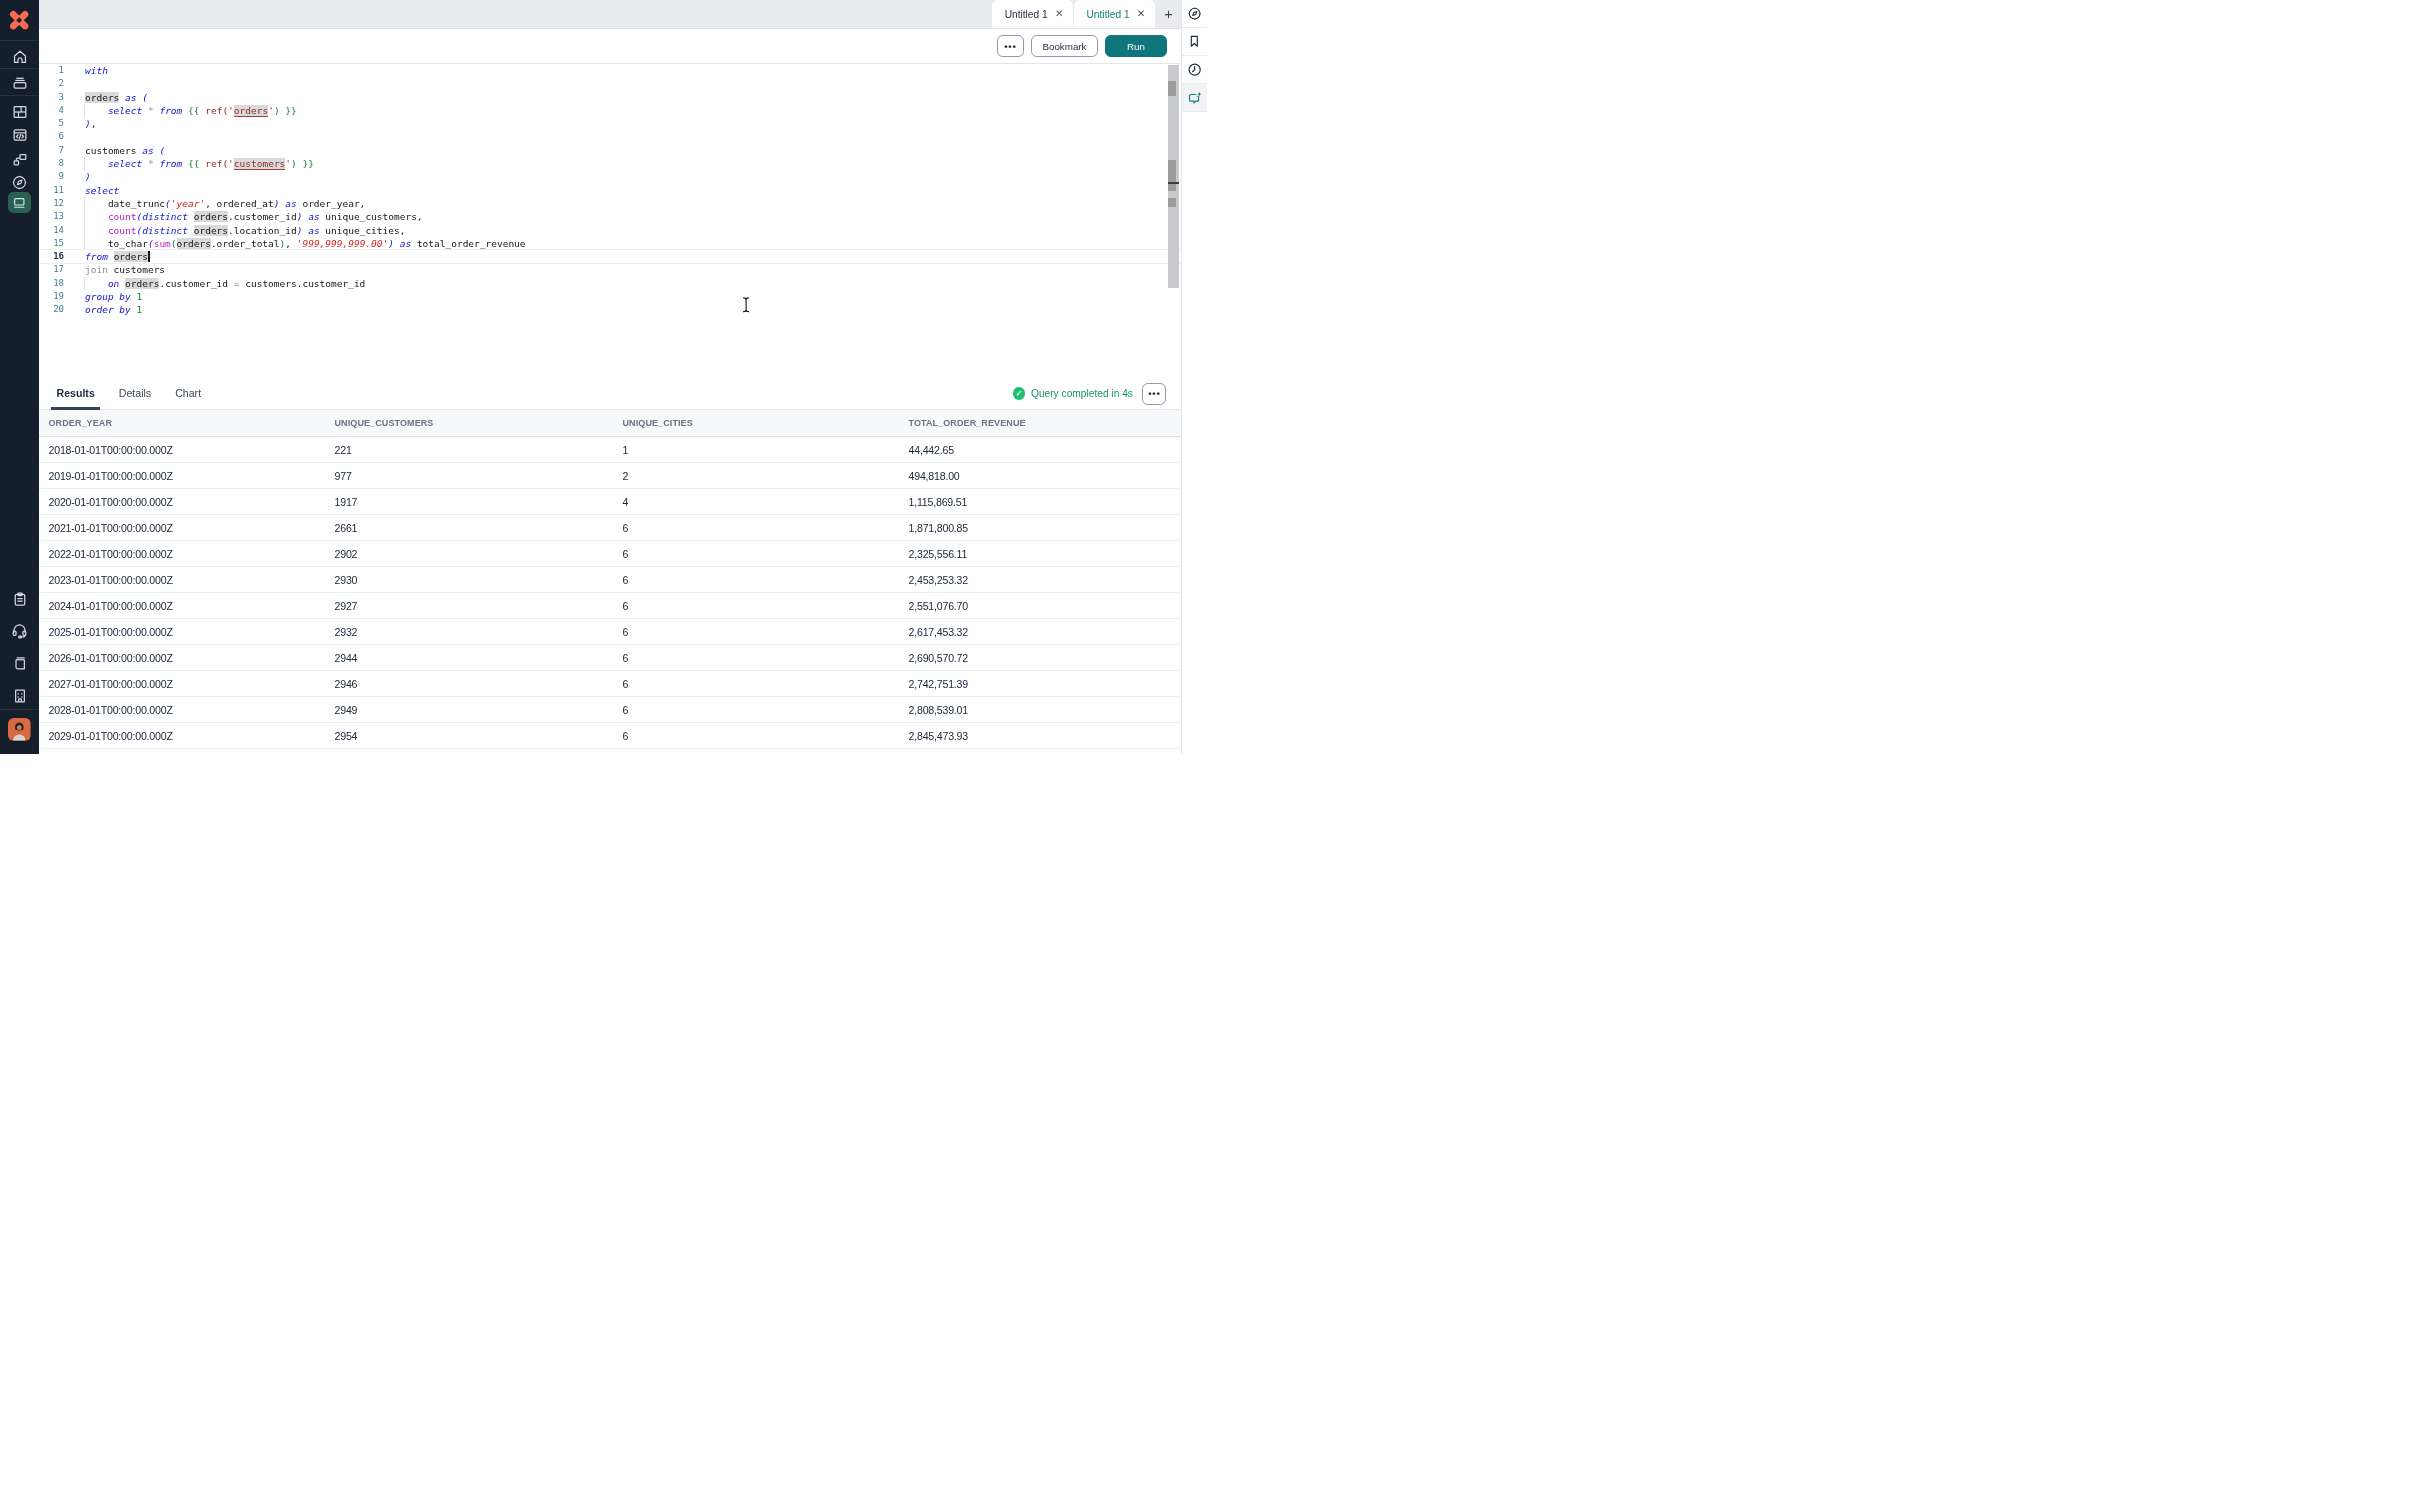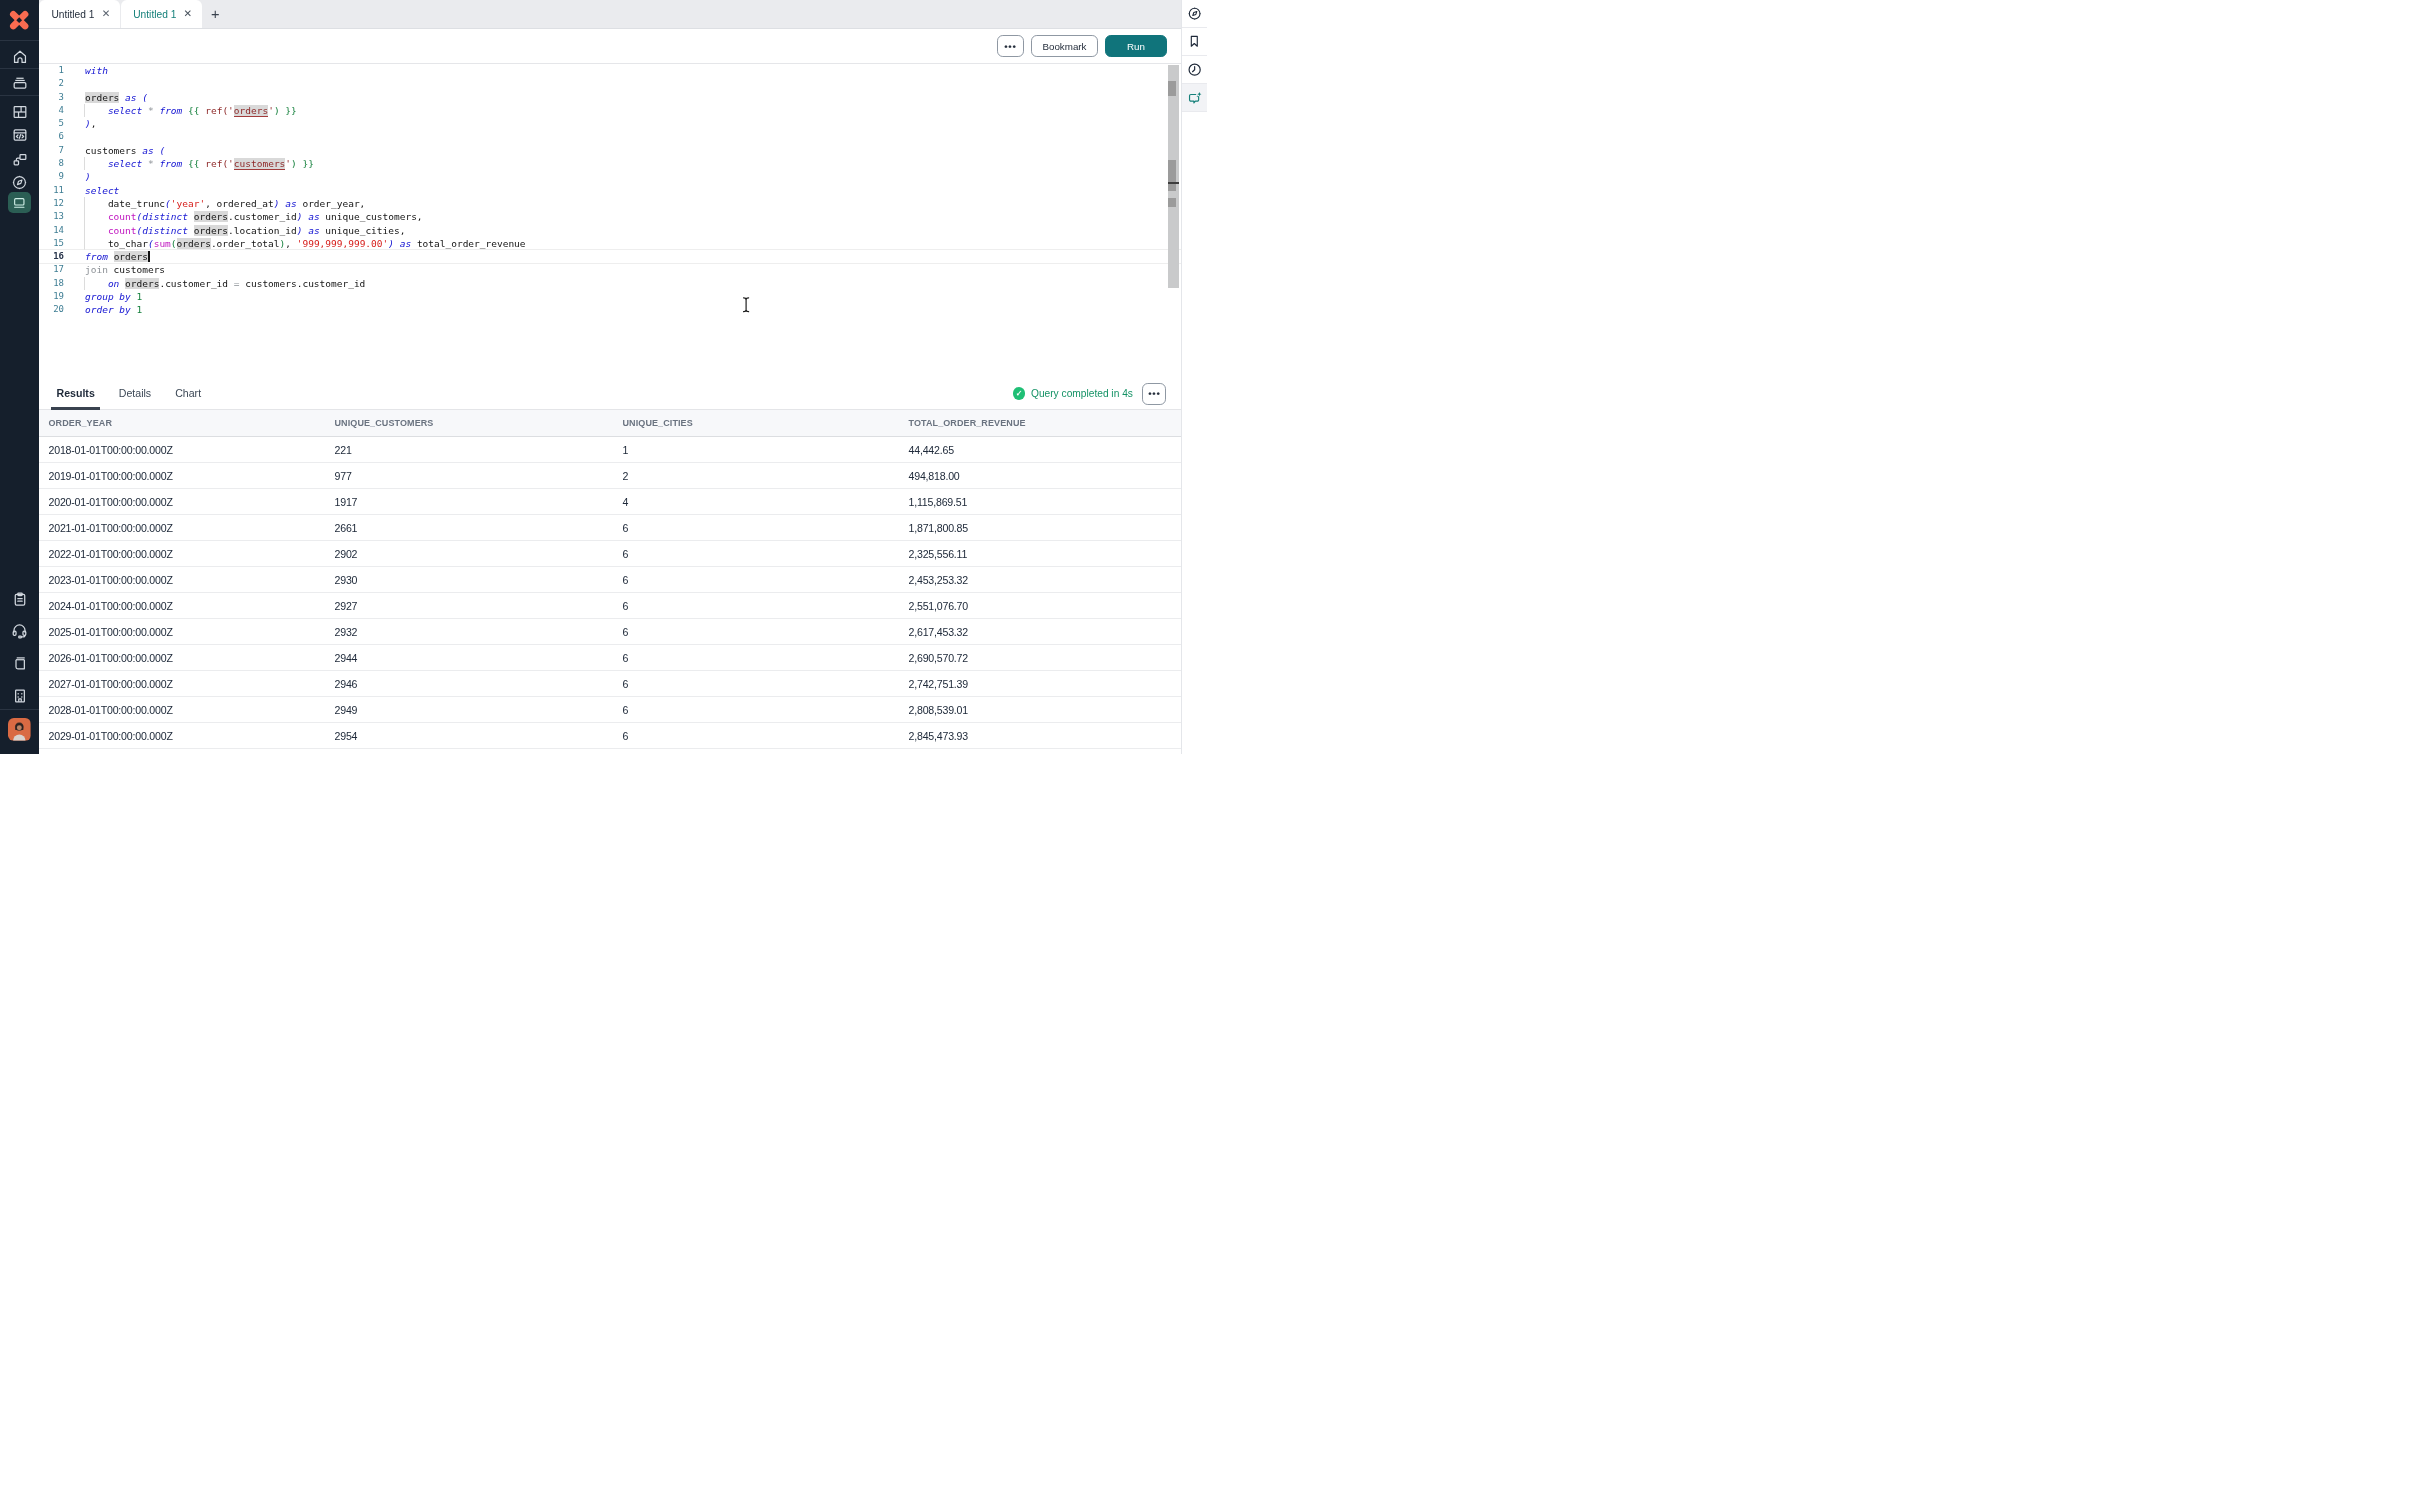--- a/index.html
+++ b/index.html
@@ -15,21 +15,21 @@
   .lsb svg { display:block; }
   .nav-active { width:23px; height:21px; background:#2b5e54; border-radius:5.1px; display:flex; align-items:center; justify-content:center; }
   .avatar { width:22.6px; height:22.6px; border-radius:5.8px; overflow:hidden; }
 
   
   .rsb { position:absolute; right:0; top:0; width:26px; height:754px; background:#fff; border-left:0.7px solid #e4e6ea; z-index:5; }
   .rsb .item { height:28px; display:flex; align-items:center; justify-content:center; border-bottom:0.7px solid #e9eaee; }
   .rsb .item.active { background:#f2f3f6; }
 
   
-  .tabbar { position:absolute; left:39px; top:0; right:26px; height:29px; background:#eaebee; display:flex; align-items:stretch; border-bottom:0.7px solid #dddfe3; }
+  .tabbar { position:absolute; left:39px; top:0; right:26px; height:29px; background:#eaebee; display:flex; align-items:stretch; border-bottom:0.7px solid #dddfe3;justify-content:flex-end; }
   .tab { background:#fff; display:flex; align-items:center; gap:7.3px; padding:0 9.5px 0 12.4px; font-size:10.2px; color:#26303e; border-radius:5.8px 5.8px 0 0; margin-right:1.1px; }
   .tab .x { color:#5b6470; font-size:10.2px; line-height:1; }
   .tab.teal { color:#15807a; }
   .tab.teal .x { color:#4a545f; }
   .plus-btn { width:25px; display:flex; align-items:center; justify-content:center; color:#39424e; font-size:14.6px; font-weight:400; }
 
   
   .toolbar { position:absolute; left:39px; top:29px; right:26px; height:35px; background:#fff; border-bottom:0.7px solid #e5e6e9; display:flex; align-items:center; justify-content:flex-end; gap:7.3px; padding-right:14px; }
   .btn { height:22px; border:0.7px solid #8f98a3; border-radius:5.8px; background:#fff; color:#262f3d; font-size:9.8px; display:flex; align-items:center; justify-content:center; padding:0 10.2px; font-family:"Liberation Sans",sans-serif; }
   .btn.dots { width:27px; padding:0; letter-spacing:0.7px; font-weight:700; }
@@ -38,21 +38,21 @@
   
   .editor { position:absolute; left:39px; top:64px; right:26px; height:313px; background:#fff; overflow:hidden; }
   .cl { position:relative; display:flex; height:13.3px; line-height:13.3px; font-family:"DejaVu Sans Mono",monospace; font-size:9.5px; white-space:pre; }
   .cl .ln { width:25px; text-align:right; color:#3f7e94; font-size:9px; flex:none; }
   .cl .cd { margin-left:21px; color:#141414; position:relative; }
   .cl.current { box-shadow:0 -0.7px 0 #e7e7e7, 0 0.7px 0 #e7e7e7; }
   .cl.current .ln { color:#26334a; font-weight:700; }
   .cl.g .cd::before { content:""; position:absolute; left:-1.5px; top:0; bottom:0; width:0.7px; background:#dcdcdc; }
   .kw { color:#1414d2;font-style:italic; }
   .fn { color:#c016c0; }
-  .str { color:#d7211e; }
+  .str { color:#d7211e;font-style:italic; }
   .num, .grn { color:#15803d; }
   .gray { color:#8c9196; }
   .ref { color:#8f2a2a; }
   .reflink { color:#8f2a2a; background:#d9d9d9; border-bottom:1.1px solid #a23b3b; }
   .occ { background:#d9d9d9; }
   .caret { display:inline-block; width:1.5px; height:11px; background:#111; vertical-align:-1.5px; margin-left:0.4px; }
 
   .ed-scroll { position:absolute; left:1168px; top:65px; width:11px; height:223px; background:#c9cacb; z-index:4; }
   .ed-scroll .m { position:absolute; left:0; width:8px; background:#9b9b9b; }
 

